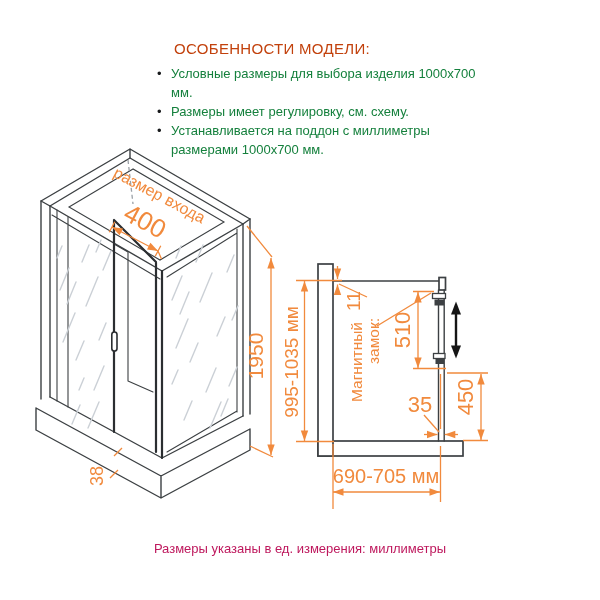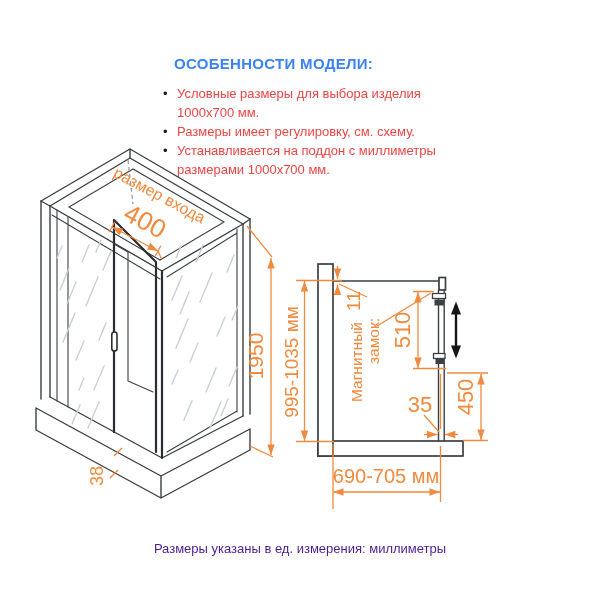--- a/index.html
+++ b/index.html
@@ -3,31 +3,31 @@
 <meta charset="utf-8">
 <style>
   html,body { margin:0; padding:0; background:#ffffff; }
   .page {
     position:relative; width:600px; height:600px; background:#fff;
     font-family:"Liberation Sans", sans-serif; overflow:hidden;
   }
   
   .features { position:absolute; left:148px; top:40px; width:336px; }
   .features .title {
-    font-size:15px; font-weight:700; color:#3b82f6;
-    letter-spacing:.3px; margin:15px 0 7px 26px;
+    font-size:15px; font-weight:400; color:#c2410c;
+    letter-spacing:.3px; margin:0 0 7px 26px;
   }
-  .features ul { margin:12px; padding:0; list-style:none;
-    font-size:13px; line-height:19px; color:#ef4444; }
+  .features ul { margin:6px; padding:0; list-style:none;
+    font-size:13px; line-height:19px; color:#15803d; }
   .features li { position:relative; padding-left:17px; }
   .features li::before { content:"\2022"; position:absolute; left:3px; top:0; color:#17191b; }
   
   .note {
     position:absolute; left:0; right:0; top:541px; text-align:center;
-    font-size:13px; color:#4c1d95;
+    font-size:13px; color:#be185d;
   }
   
   svg { position:absolute; left:0; top:0; }
   .ln   { stroke:#3C4043; stroke-width:1.4; fill:none; stroke-linecap:round; stroke-linejoin:round; }
   .lnT  { stroke:#3C4043; stroke-width:1.1; fill:none; stroke-linecap:round; }
   .lnW  { stroke:#3C4043; stroke-width:1.7; fill:#fff; }
   .dark { stroke:#2B2E31; stroke-width:2.2; fill:none; stroke-linecap:round; }
   .hatch{ stroke:#CBD0D6; stroke-width:1.4; fill:none; stroke-linecap:round; }
   .dash { stroke:#9AA0A6; stroke-width:1.3; fill:none; stroke-dasharray:4 3; }
   .dim  { stroke:#F18A3D; stroke-width:1.3; fill:none; }

